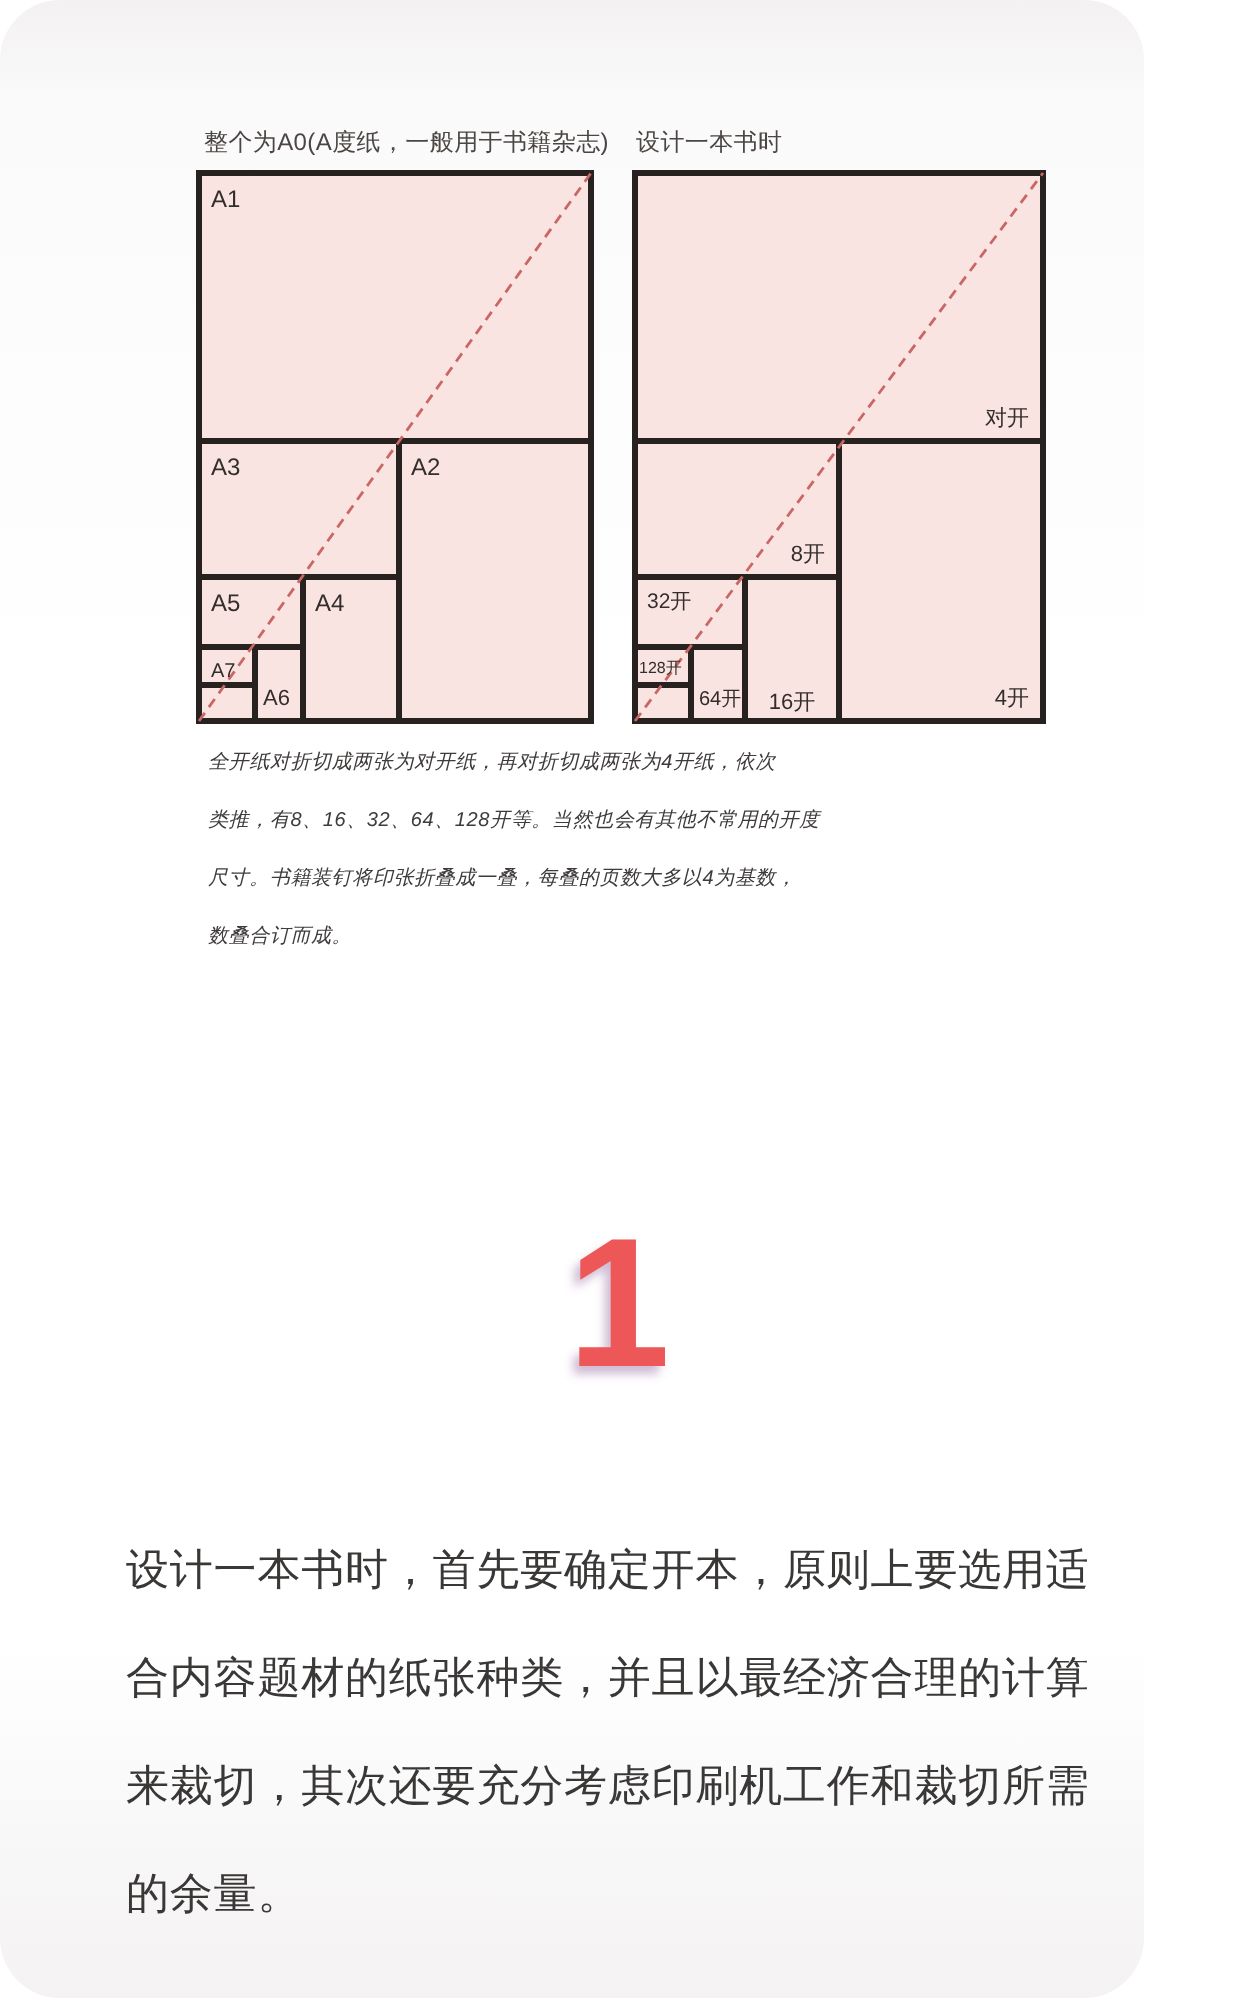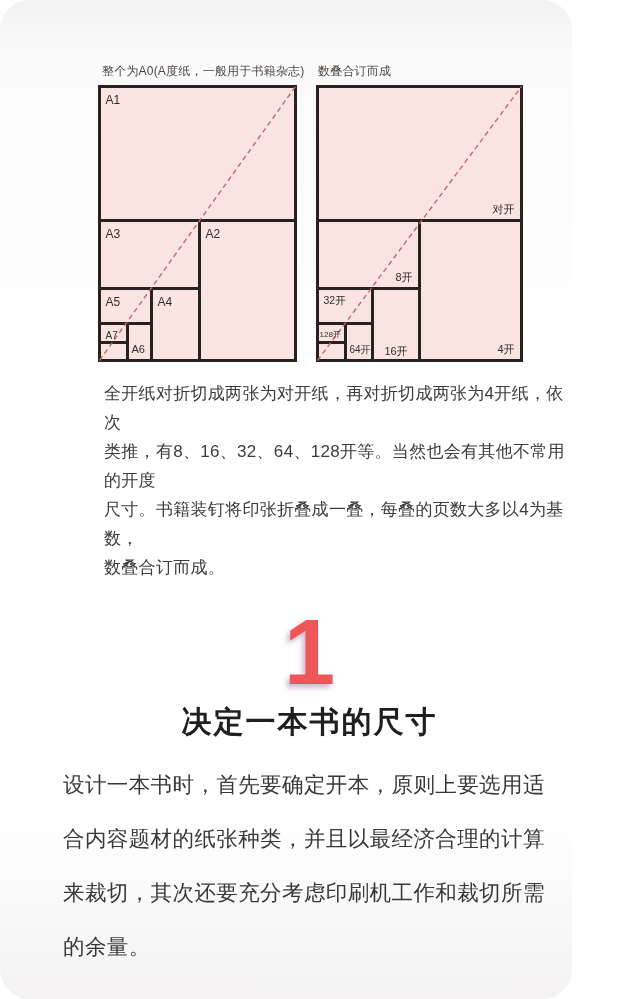--- a/index.html
+++ b/index.html
@@ -17,23 +17,23 @@
     position:absolute;top:63px;
     font-size:12px;color:#4b4643;letter-spacing:0.2px;white-space:nowrap;
   }
   .caption.left{left:102px;}
   .caption.right{left:318px;}
   .diagram{position:absolute;top:84px;}
   .diagram.left{left:97px;}
   .diagram.right{left:315px;}
   svg text{font-family:"Liberation Sans","DejaVu Sans",sans-serif;fill:#332e2b;}
   .figure-note{
-    position:absolute;left:104px;top:379px;width:470px;
-    font-size:17px;line-height:29px;color:#3e3b3a;
-    letter-spacing:0.3px;white-space:pre-line;
+    position:absolute;left:104px;top:367px;width:470px;
+    font-size:10px;line-height:29px;color:#3e3b3a;
+    letter-spacing:0.3px;white-space:pre-line;font-style:italic;
   }
   .big-number{
     position:absolute;left:0;top:606px;width:619px;
     text-align:center;font-size:92px;font-weight:800;
     color:#ee5757;line-height:1;
     text-shadow:-3px 4px 5px rgba(150,105,160,0.45);
   }
   .section-title{
     position:absolute;left:0;top:702px;width:619px;
     text-align:center;font-size:30px;font-weight:bold;
@@ -44,21 +44,21 @@
     font-size:21.5px;line-height:54px;color:#3a3837;
     letter-spacing:0.4px;white-space:pre-line;
   }
 </style>
 </head>
 <body>
 
 <div class="page">
 
   <div class="caption left">整个为A0(A度纸，一般用于书籍杂志)</div>
-  <div class="caption right">数叠合订而成</div>
+  <div class="caption right">设计一本书时</div>
 
   <svg class="diagram left" viewBox="-2.5 -2.5 201 279" width="201" height="279">
       <rect x="0" y="0" width="196" height="134" fill="#f9e4e2" stroke="#272220" stroke-width="3"></rect>
       <rect x="100" y="134" width="96" height="140" fill="#f9e4e2" stroke="#272220" stroke-width="3"></rect>
       <rect x="0" y="134" width="100" height="68" fill="#f9e4e2" stroke="#272220" stroke-width="3"></rect>
       <rect x="52" y="202" width="48" height="72" fill="#f9e4e2" stroke="#272220" stroke-width="3"></rect>
       <rect x="0" y="202" width="52" height="35" fill="#f9e4e2" stroke="#272220" stroke-width="3"></rect>
       <rect x="28" y="237" width="24" height="37" fill="#f9e4e2" stroke="#272220" stroke-width="3"></rect>
       <rect x="0" y="237" width="28" height="19" fill="#f9e4e2" stroke="#272220" stroke-width="3"></rect>
       <rect x="0" y="256" width="28" height="18" fill="#f9e4e2" stroke="#272220" stroke-width="3"></rect>
@@ -90,20 +90,19 @@
       <text x="2" y="250" font-size="8" text-anchor="start">128开</text>
     </svg>
 
   <div class="figure-note">全开纸对折切成两张为对开纸，再对折切成两张为4开纸，依次
 类推，有8、16、32、64、128开等。当然也会有其他不常用的开度
 尺寸。书籍装钉将印张折叠成一叠，每叠的页数大多以4为基数，
 数叠合订而成。</div>
 
   <div class="big-number">1</div>
 
-  <div class="section-title">决定一本书的尺寸</div>
 
   <div class="section-body">设计一本书时，首先要确定开本，原则上要选用适
 合内容题材的纸张种类，并且以最经济合理的计算
 来裁切，其次还要充分考虑印刷机工作和裁切所需
 的余量。</div>
 
 </div>
 
 </body></html>

